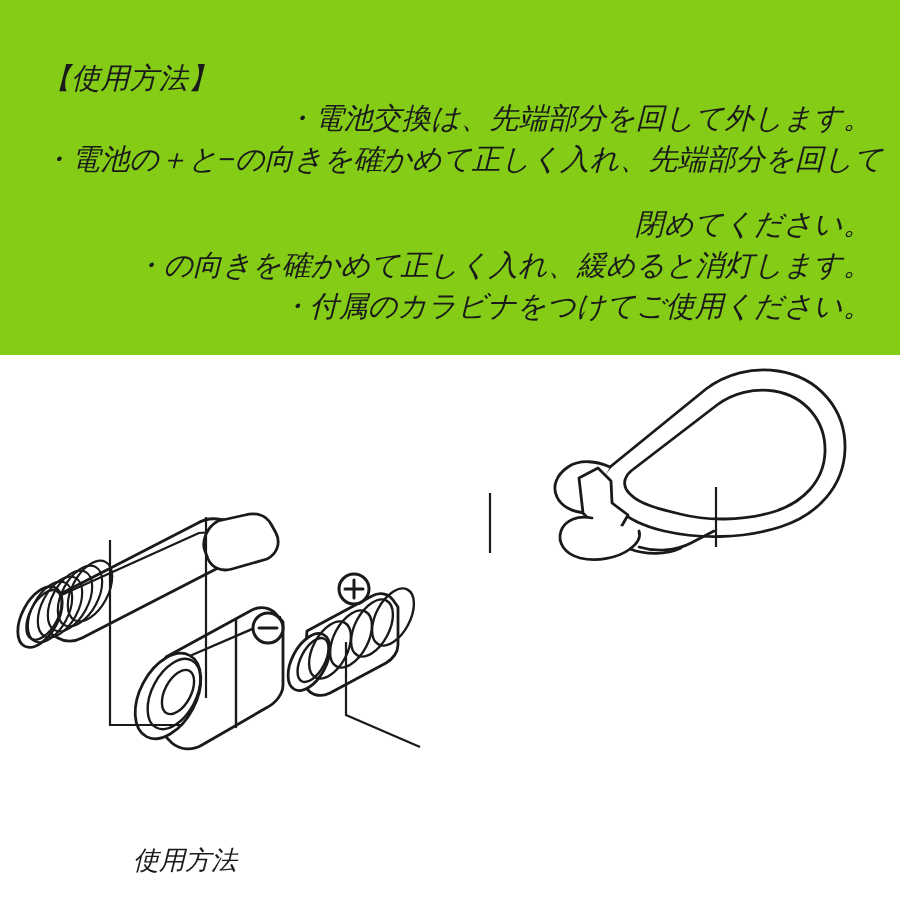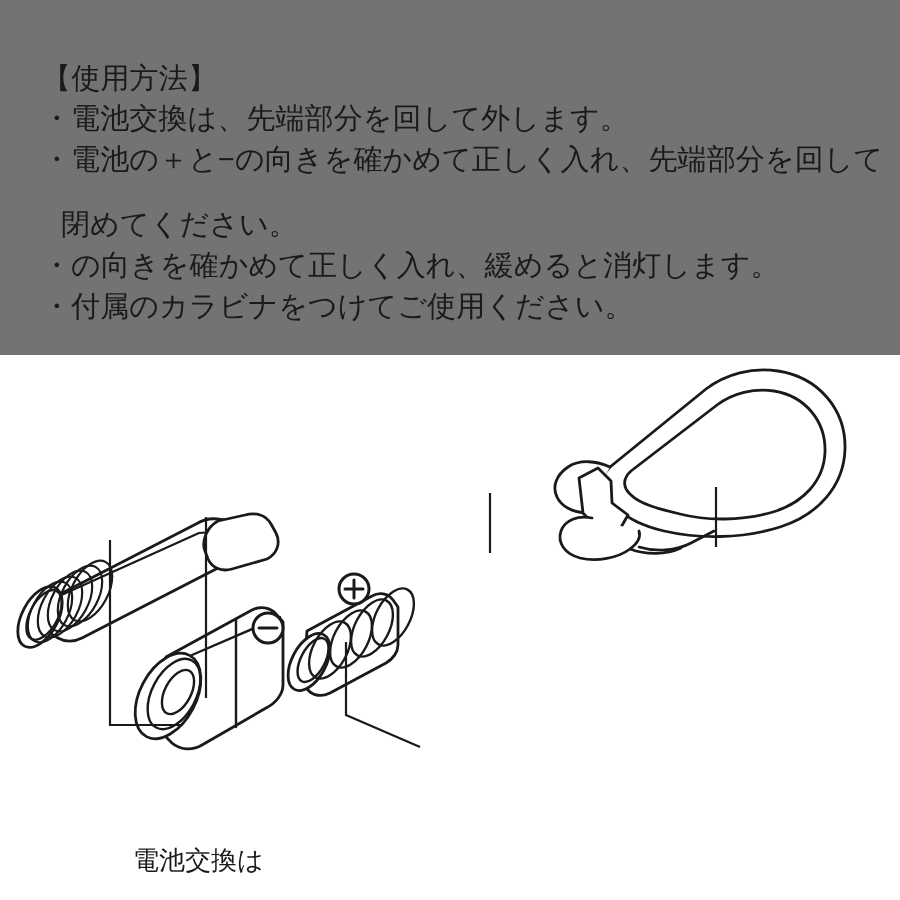--- a/index.html
+++ b/index.html
@@ -13,21 +13,22 @@
     height: 900px;
     position: relative;
     overflow: hidden;
     font-family: "Liberation Sans", "DejaVu Sans", sans-serif;
     color: #1a1a1a;
   }
 
   #page {
     position: absolute;
     inset: 0;
-    background: #737373;
+    background: #84cc16;
+    font-style: italic;
   }
 
   
   #instructions {
     position: absolute;
     left: 42px;
     top: 58px;
     width: 830px;
   }
   .instr-heading {
@@ -38,20 +39,21 @@
     font-weight: 400;
     color: #1a1a1a;
   }
   .instr-line {
     font-size: 29px;
     line-height: 41px;
     letter-spacing: 0.1px;
     white-space: nowrap;
     font-weight: 400;
     color: #1a1a1a;
+    text-align: right;
   }
   .instr-line.indent {
     padding-left: 19px;
     margin-top: 24px;
   }
 
   
   #diagram {
     position: absolute;
     left: 0;
@@ -430,17 +432,17 @@
       <g>
 
         <line class="pl" x1="206" y1="162" x2="206" y2="343"></line>
 
         <polyline class="pl" points="110,185 110,370 182,370"></polyline>
 
         <polyline class="pl" points="346,287 346,360 420,392"></polyline>
       </g>
     </svg>
 
-    <div class="dlabel" id="label-tip">電池交換は</div>
+    <div class="dlabel" id="label-tip">使用方法</div>
 
   </div>
 
 </div>
 
 </body></html>

